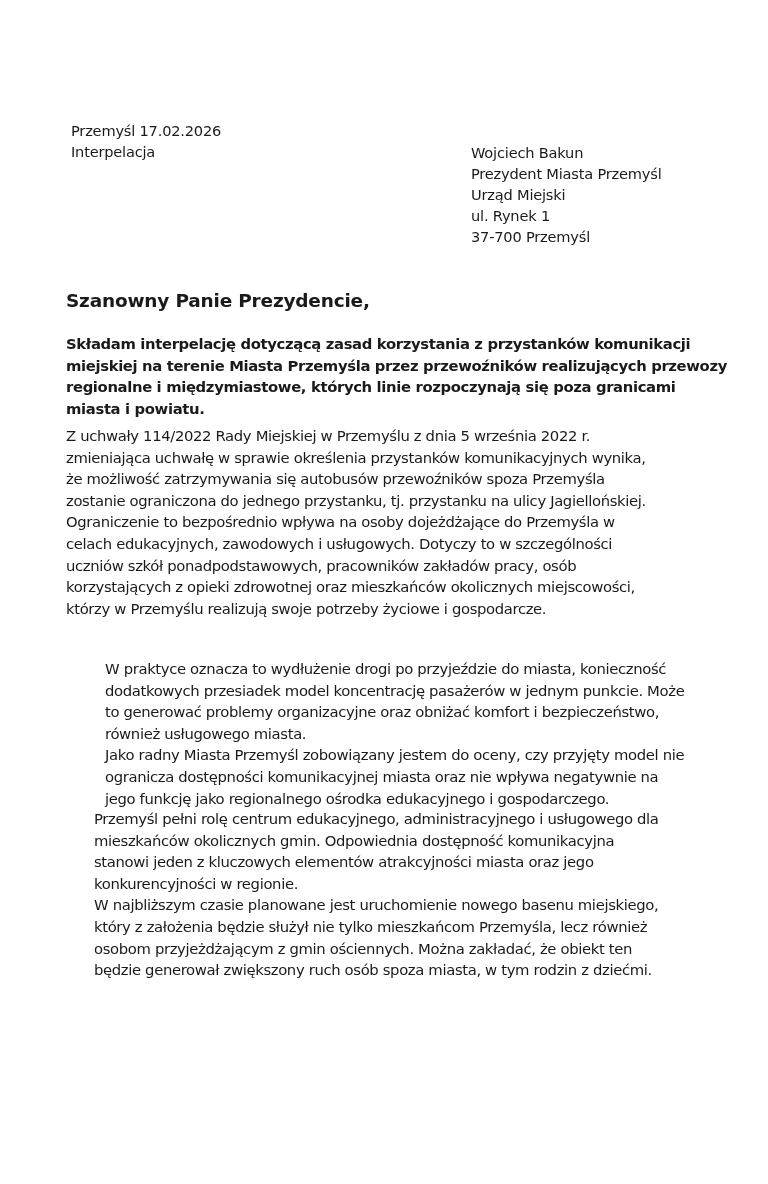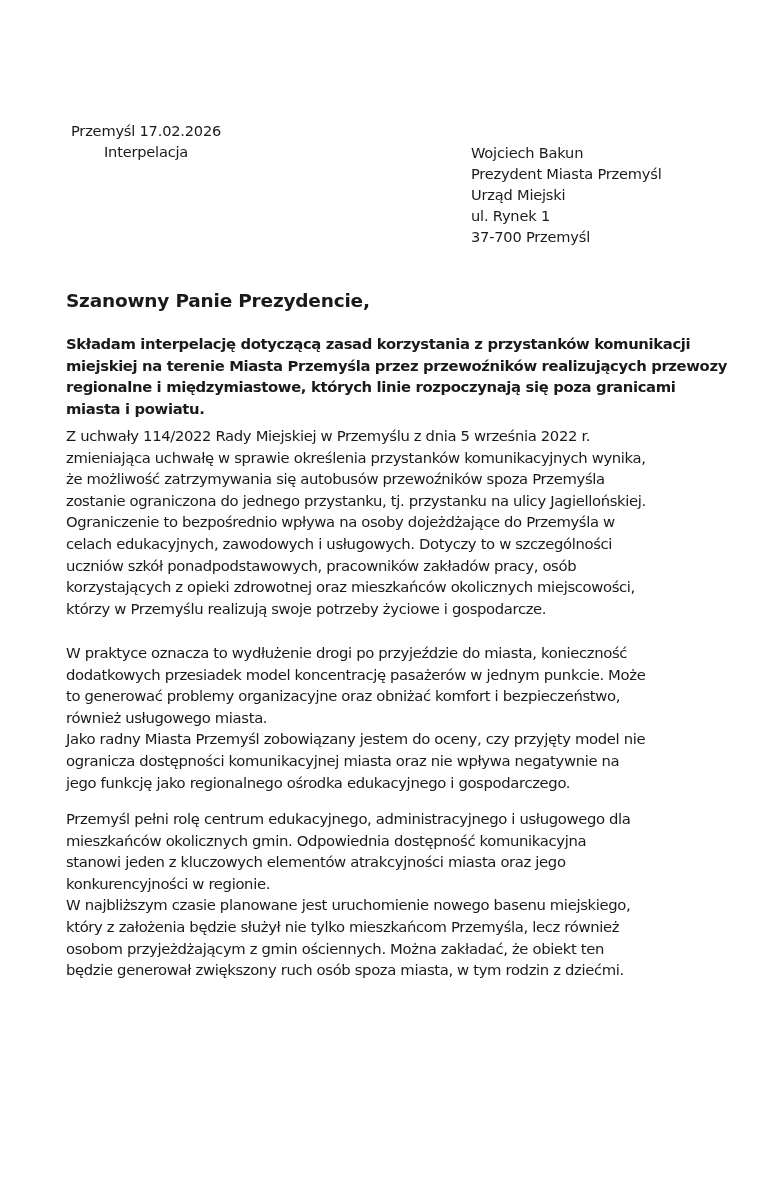--- a/index.html
+++ b/index.html
@@ -1,30 +1,30 @@
 <!DOCTYPE html>
 <html><head>
   <meta charset="utf-8">
   <style>
     html, body { margin: 0; padding: 0; background: #ffffff; }
     body {
       width: 768px; height: 1184px; position: relative; overflow: hidden;
       font-family: "DejaVu Sans", sans-serif; color: #1a1a1a;
     }
     .page { position: absolute; inset: 0; }
-    .sender { position: absolute; left: 71px; top: 120px; font-size: 14.6px; line-height: 21px; letter-spacing: -0.2px; text-align: center; }
+    .sender { position: absolute; left: 71px; top: 120px; font-size: 14.6px; line-height: 21px; letter-spacing: -0.2px; }
     .recipient { position: absolute; left: 471px; top: 142px; font-size: 14.6px; line-height: 21px; letter-spacing: -0.2px; }
     .recipient .name { font-weight: normal; }
     .salutation { position: absolute; left: 66px; top: 290px; font-size: 18.5px; font-weight: bold; letter-spacing: -0.2px; }
     .para { position: absolute; left: 66px; font-size: 14.8px; line-height: 21.6px; letter-spacing: -0.35px; white-space: nowrap; }
     .line { display: block; }
     #p1 { top: 333px; font-weight: bold; }
     #p2 { top: 425px; }
-    #p3 { top: 642px; }
-    #p4 { top: 808px; }
+    #p3 { top: 658px; margin-left: 39px; }
+    #p4 { top: 808px; margin-left: 28px; }
   </style>
 </head>
 <body>
 
 <div class="page">
   <div class="sender">
     <div>Przemyśl 17.02.2026</div>
     <div>Interpelacja</div>
   </div>
 

